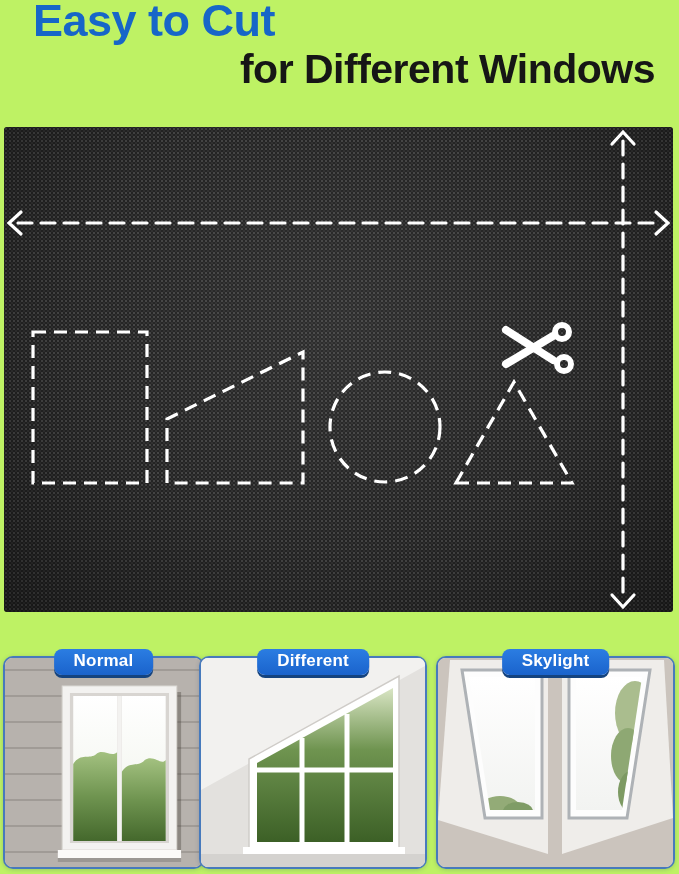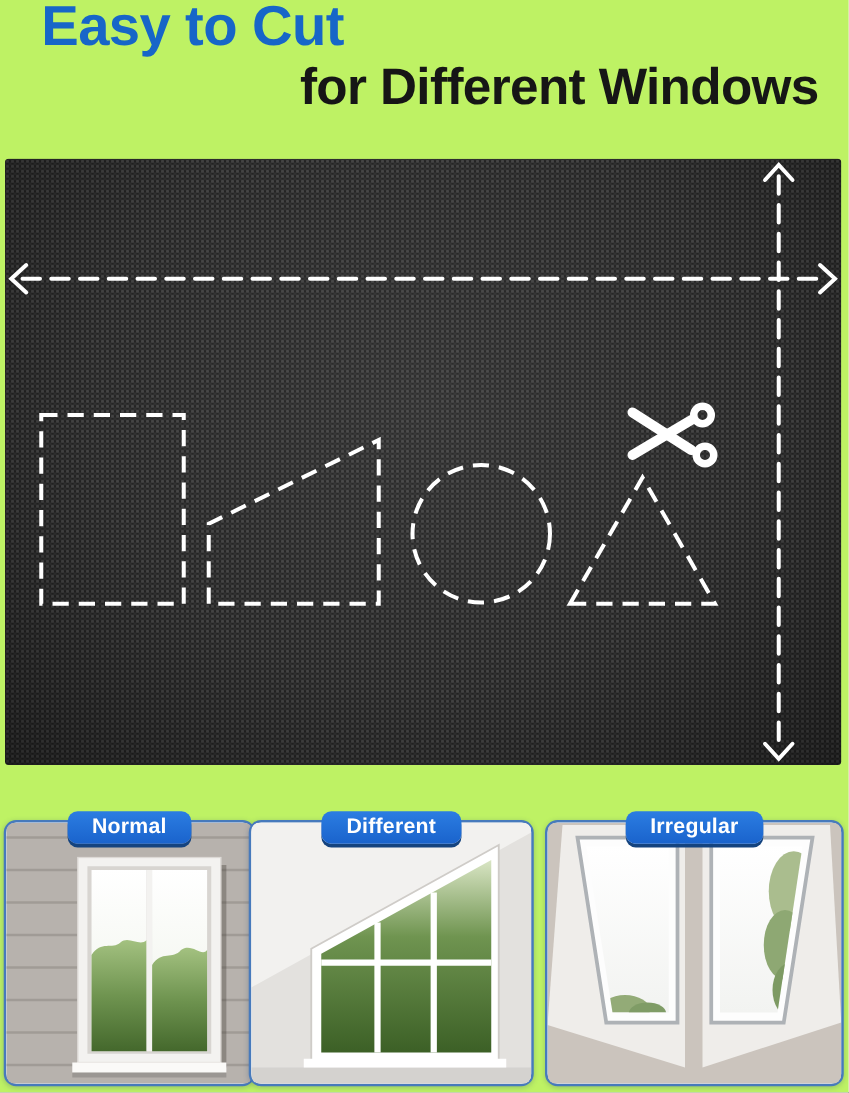--- a/index.html
+++ b/index.html
@@ -134,21 +134,21 @@
           <line x1="101" y1="80" x2="101" y2="184"></line>
           <line x1="146" y1="56" x2="146" y2="184"></line>
           <line x1="56" y1="112" x2="192" y2="112"></line>
         </g>
         <rect x="42" y="189" width="162" height="7" fill="#ffffff"></rect>
       </svg>
     </div>
   </figure>
 
   <figure class="card c3" style="margin:0;">
-    <div class="badge">Irregular</div>
+    <div class="badge">Skylight</div>
     <div class="photo">
       <svg viewBox="0 0 235 209" preserveAspectRatio="none">
         <defs>
           <linearGradient id="g-sky3" x1="0" y1="0" x2="0" y2="1">
             <stop offset="0" stop-color="#ffffff"></stop>
               <stop offset="1" stop-color="#f2f3f1"></stop>
           </linearGradient>
           <clipPath id="cp-l">
               <polygon points="31,19 97,19 97,152 52,152"></polygon>
             </clipPath>

